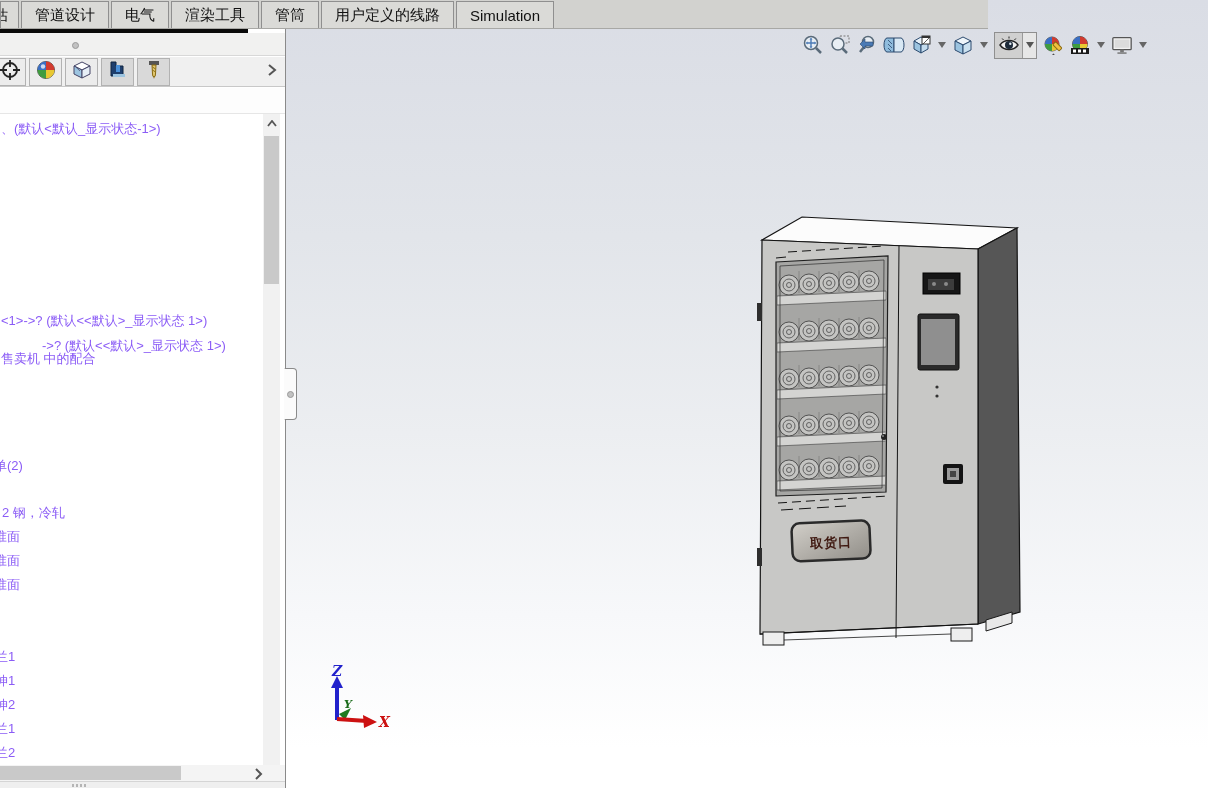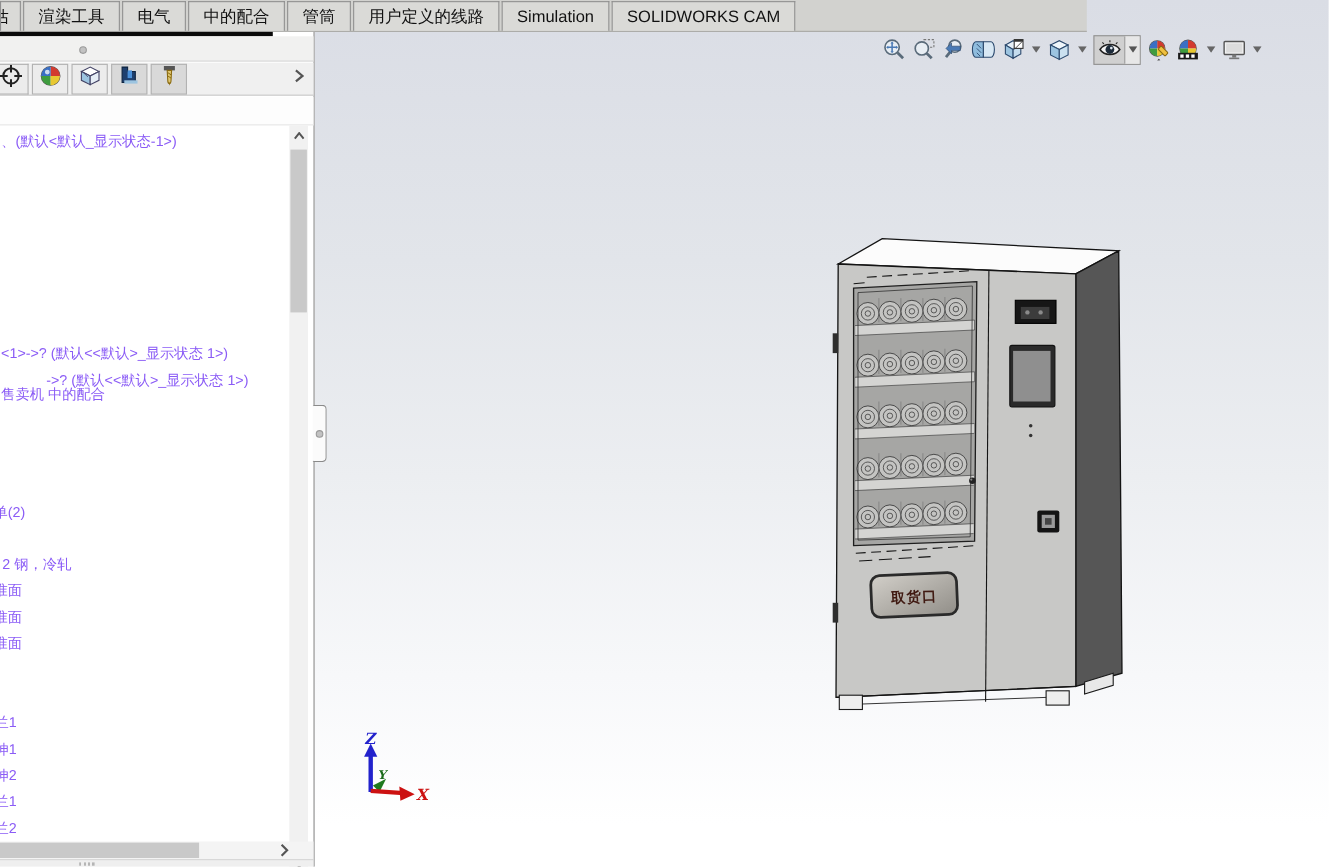--- a/index.html
+++ b/index.html
@@ -300,27 +300,26 @@
             <polygon points="0,0 8,0 4,6" fill="#666"></polygon>
           </svg>
       </div>
     </div>
   </div>
 
   <div id="tabbar">
     <div class="cm-tab partial">
         <span>估</span>
       </div>
+    <div class="cm-tab">管道设计</div>
+    <div class="cm-tab">电气</div>
     <div class="cm-tab">渲染工具</div>
-    <div class="cm-tab">电气</div>
-    <div class="cm-tab">中的配合</div>
     <div class="cm-tab">管筒</div>
     <div class="cm-tab">用户定义的线路</div>
     <div class="cm-tab">Simulation</div>
-    <div class="cm-tab">SOLIDWORKS CAM</div>
   </div>
 
   <div id="panel">
     <div id="panel-blackbar"></div>
     <div id="cm-collapsed">
       <div id="cm-grip"></div>
     </div>
 
     <div id="panel-tabs">
       <div class="ptab first">

